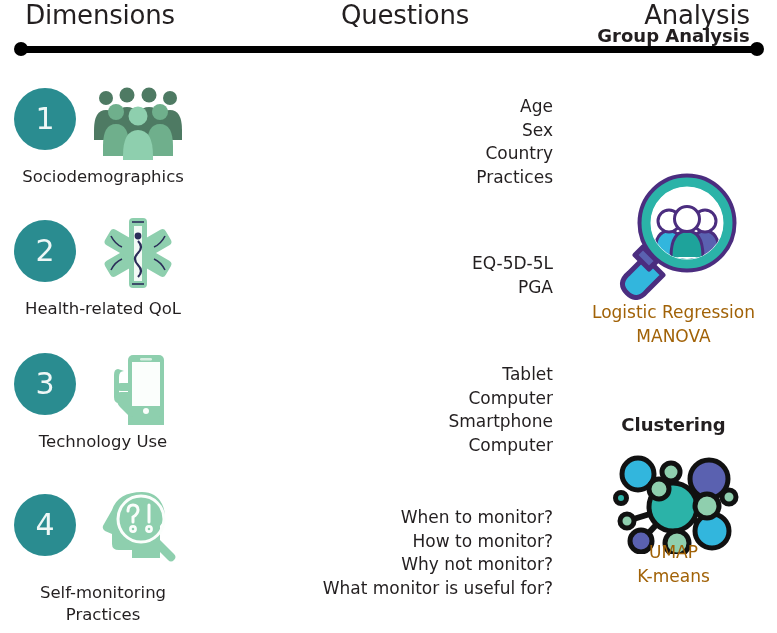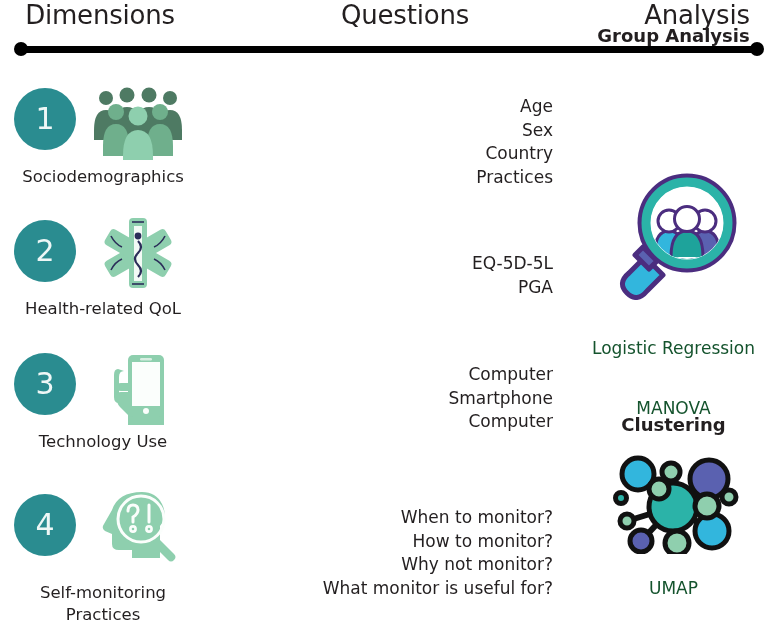--- a/index.html
+++ b/index.html
@@ -143,23 +143,22 @@
     font-weight: bold;
     color: #231f20;
     white-space: nowrap;
   }
   .anal-graphic {
     margin: 0 auto;
   }
   .anal-sub .line {
     font-size: 17px;
     line-height: 24px;
-    color: #14532d;
+    color: #a16207;
     white-space: nowrap;
-    margin-top: 36px;
   }
   .anal-block-a { position: absolute; left: 570px; top: 25px;  width: 207px; text-align: center; }
   .anal-block-b { position: absolute; left: 570px; top: 165px; width: 207px; text-align: center; }
   .anal-block-c { position: absolute; left: 570px; top: 300px; width: 207px; text-align: center; }
   .anal-block-d { position: absolute; left: 570px; top: 414px; width: 207px; text-align: center; }
   .anal-block-e { position: absolute; left: 570px; top: 540px; width: 207px; text-align: center; }
 </style>
 </head>
 <body>
 
@@ -260,20 +259,21 @@
         <rect x="40" y="8" width="36" height="62" rx="5" fill="#8ecfae"></rect>
         <rect x="44" y="15" width="28" height="44" fill="#fbfefc"></rect>
         <rect x="52" y="11" width="12" height="2.4" rx="1.2" fill="#d8eee2"></rect>
         <circle cx="58" cy="64" r="3" fill="#fbfefc"></circle>
       </svg>
     </div>
     <div class="dim-label">Technology Use</div>
   </div>
 
   <div class="ques-cell">
+    <div class="line">Tablet</div>
     <div class="line">Computer</div>
     <div class="line">Smartphone</div>
     <div class="line">Computer</div>
   </div>
 </div>
 
 <div class="row r4">
   <div class="dim-cell">
     <div class="num-circle">4</div>
     <div class="dim-icon">

